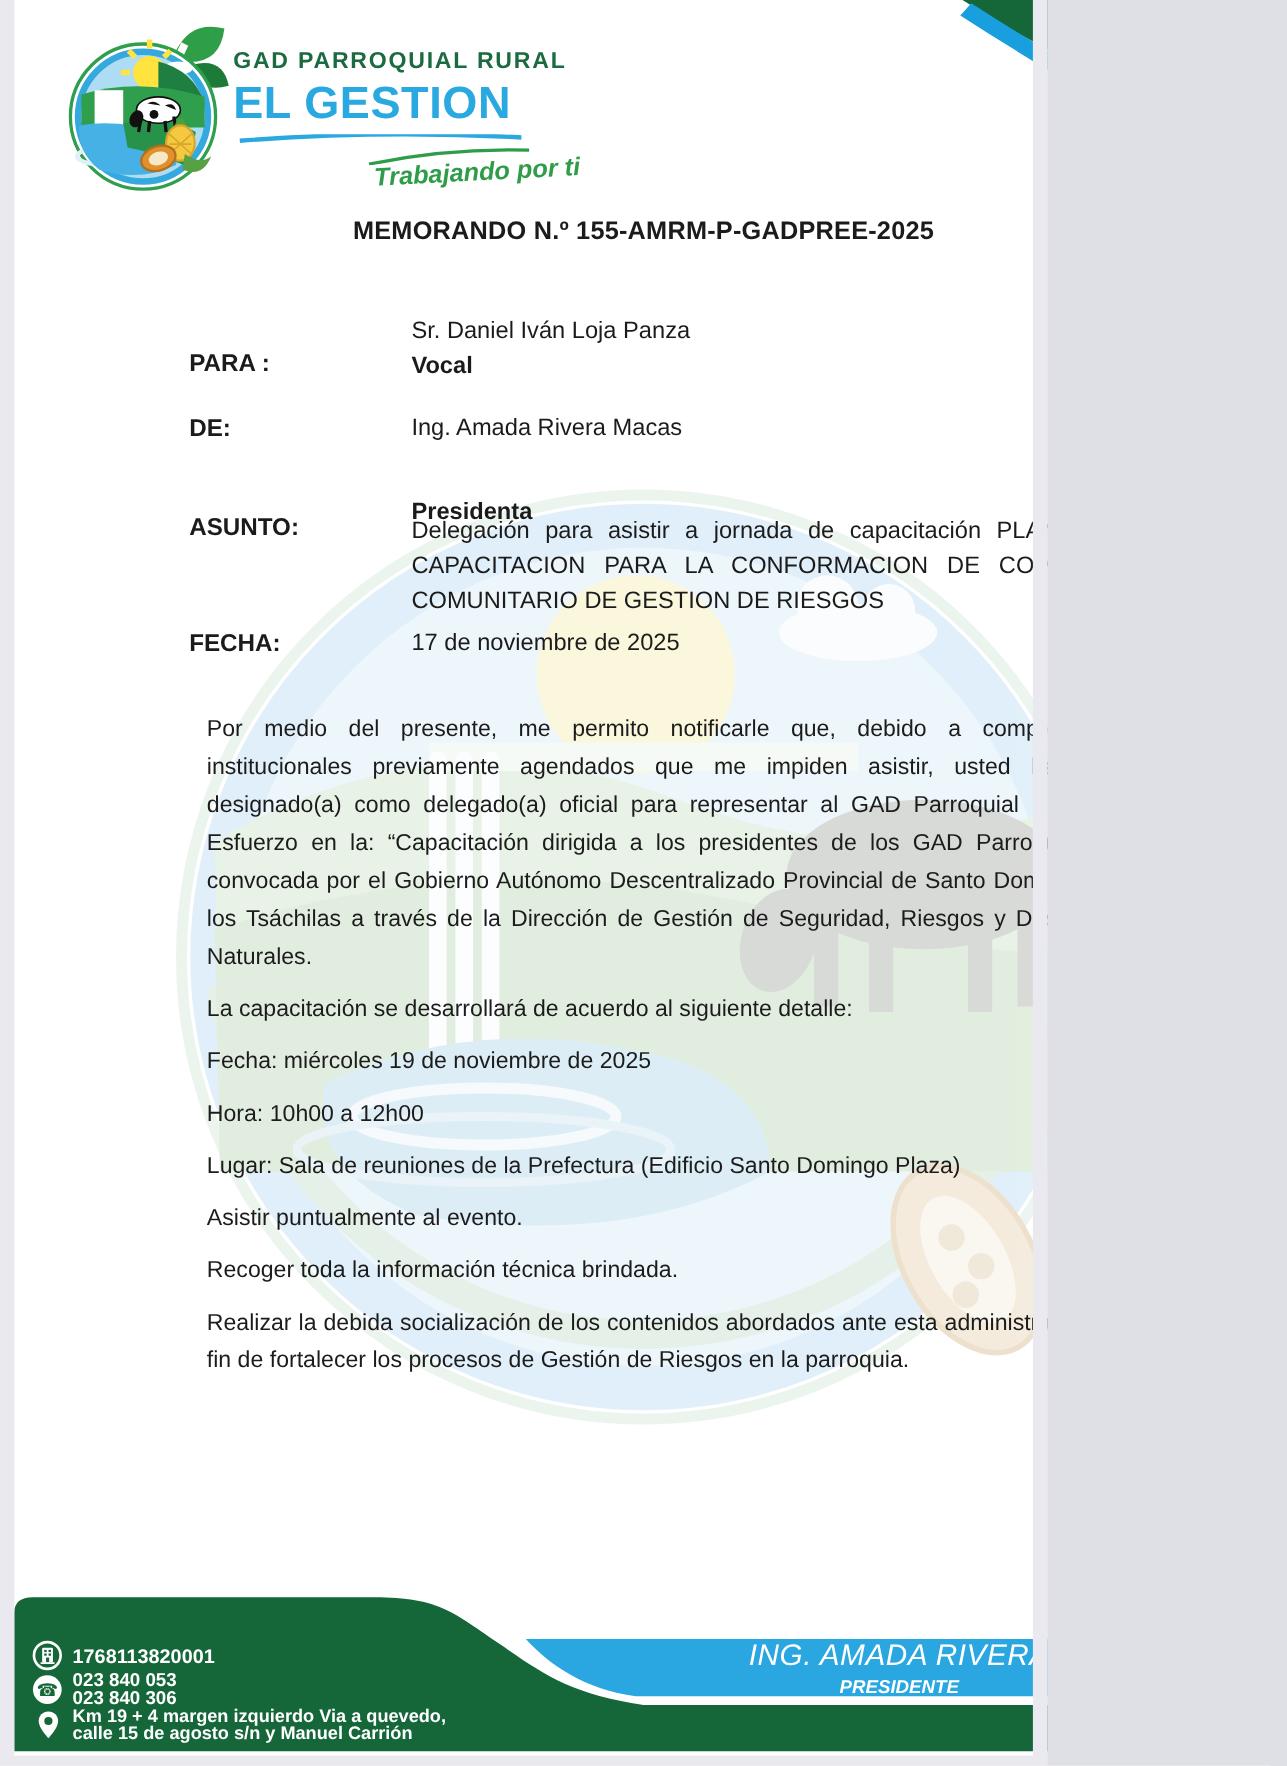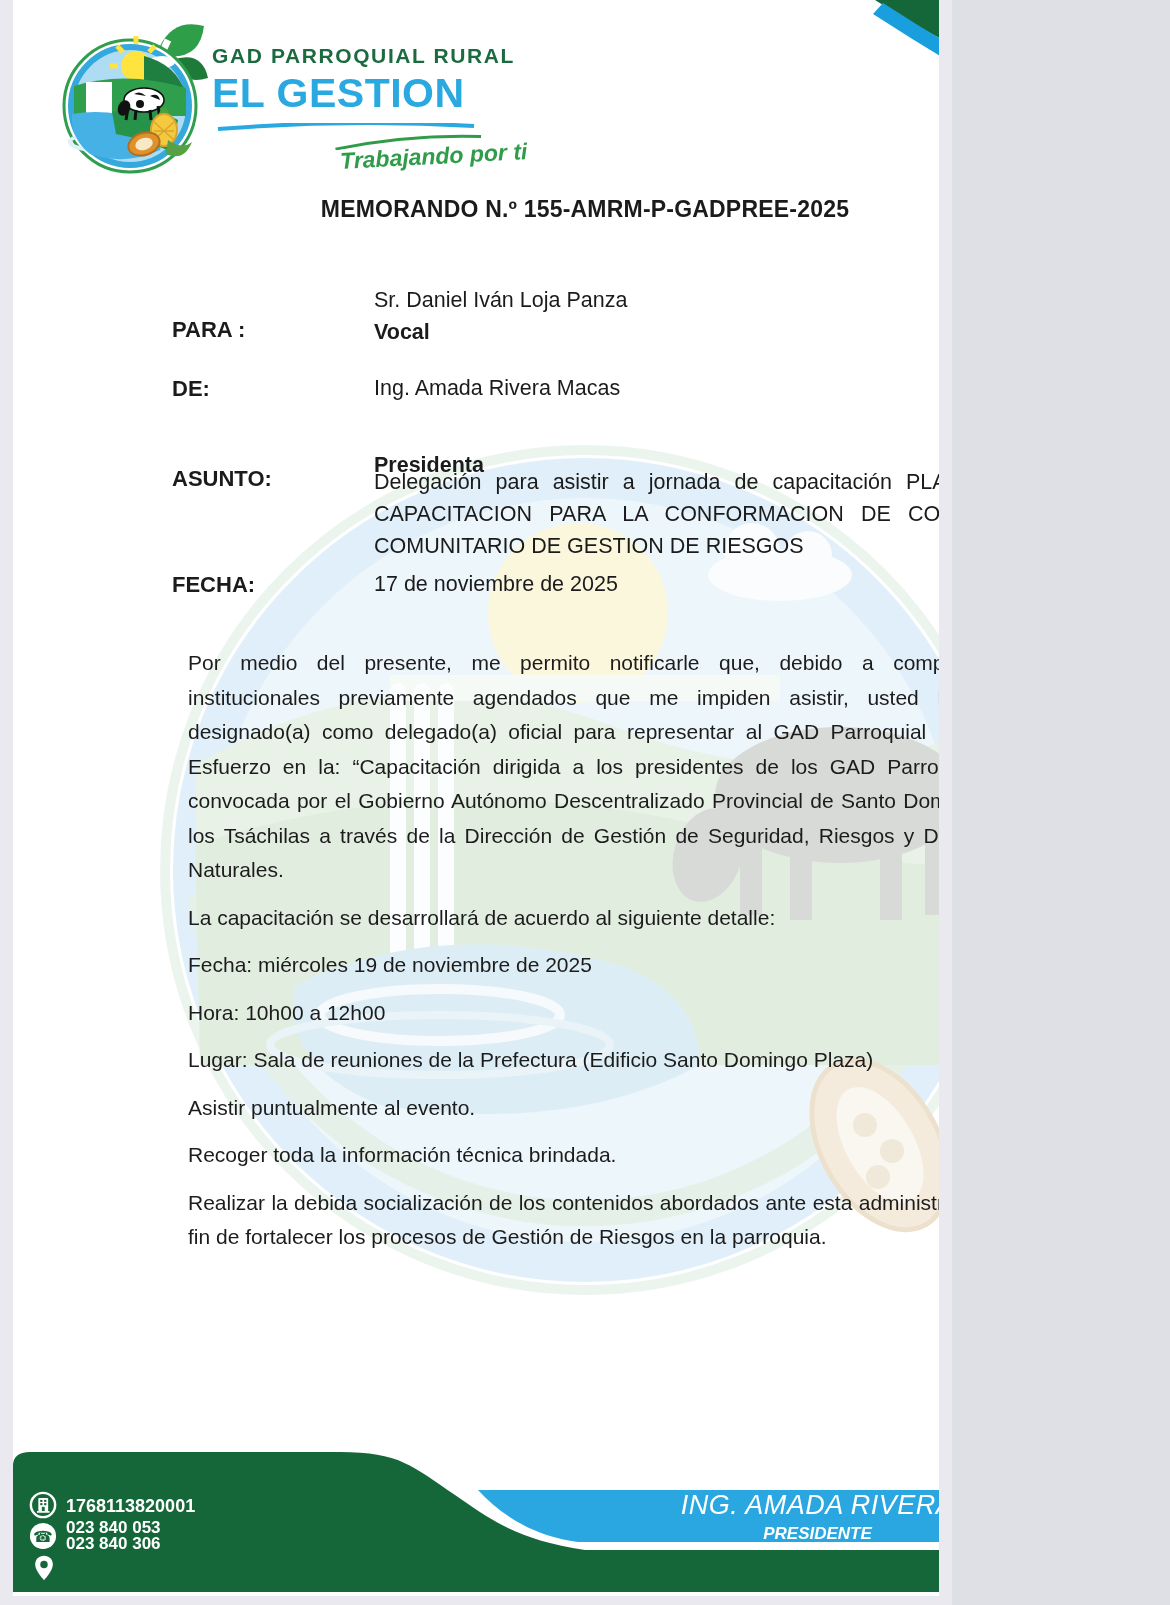--- a/index.html
+++ b/index.html
@@ -210,20 +210,24 @@
   </svg>
   <div class="ftxt f-phones">
     <div>023 840 053</div>
     <div>023 840 306</div>
   </div>
 
   <svg class="f-ic" style="left:31px;top:1553px;" width="26" height="30" viewBox="0 0 30 32">
     <path d="M15 2 C9 2 4.8 6.6 4.8 12 C4.8 19.5 15 30 15 30 C15 30 25.2 19.5 25.2 12 C25.2 6.6 21 2 15 2 Z" fill="#fff"></path>
     <circle cx="15" cy="12" r="4.3" fill="#15673a"></circle>
   </svg>
+  <div class="ftxt f-addr">
+    <div>Km 19 + 4 margen izquierdo Via a quevedo,</div>
+    <div>calle 15 de agosto s/n y Manuel Carrión</div>
+  </div>
 
   <div class="ftxt f-sign">
     <div class="nm">ING. AMADA RIVERA</div>
     <div class="tt">PRESIDENTE</div>
   </div>
 
   <svg class="f-ic" style="left:952px;top:1556px;" width="30" height="30" viewBox="0 0 30 30">
     <circle cx="15" cy="15" r="13.5" fill="#fff"></circle>
     <circle cx="15" cy="15" r="8.5" fill="none" stroke="#15673a" stroke-width="1.8"></circle>
     <ellipse cx="15" cy="15" rx="3.8" ry="8.5" fill="none" stroke="#15673a" stroke-width="1.5"></ellipse>

